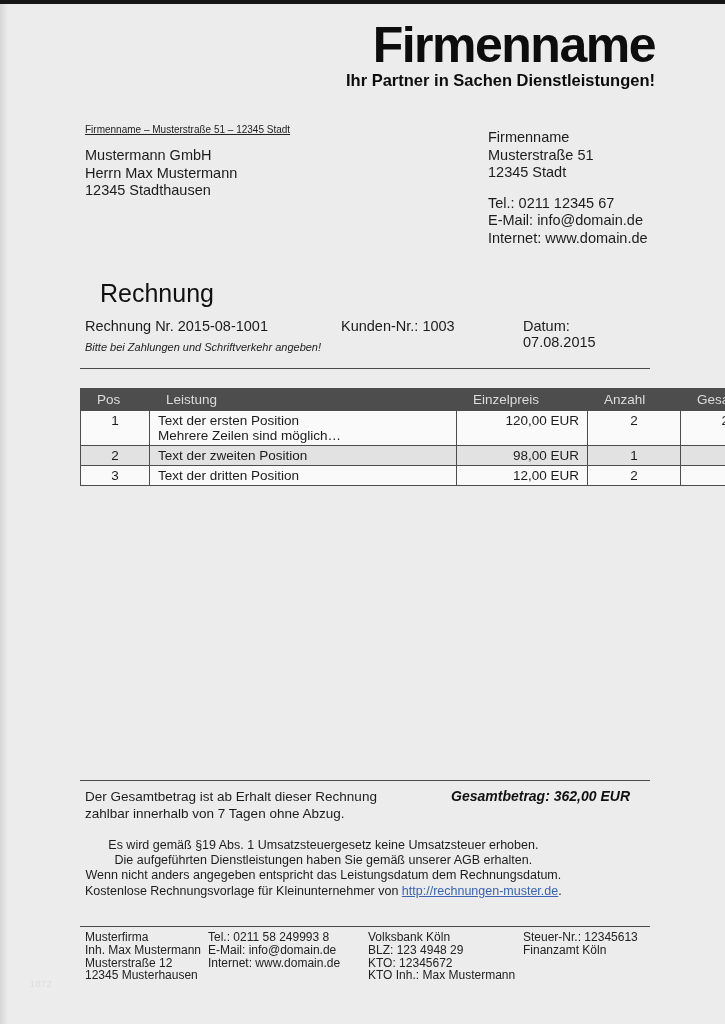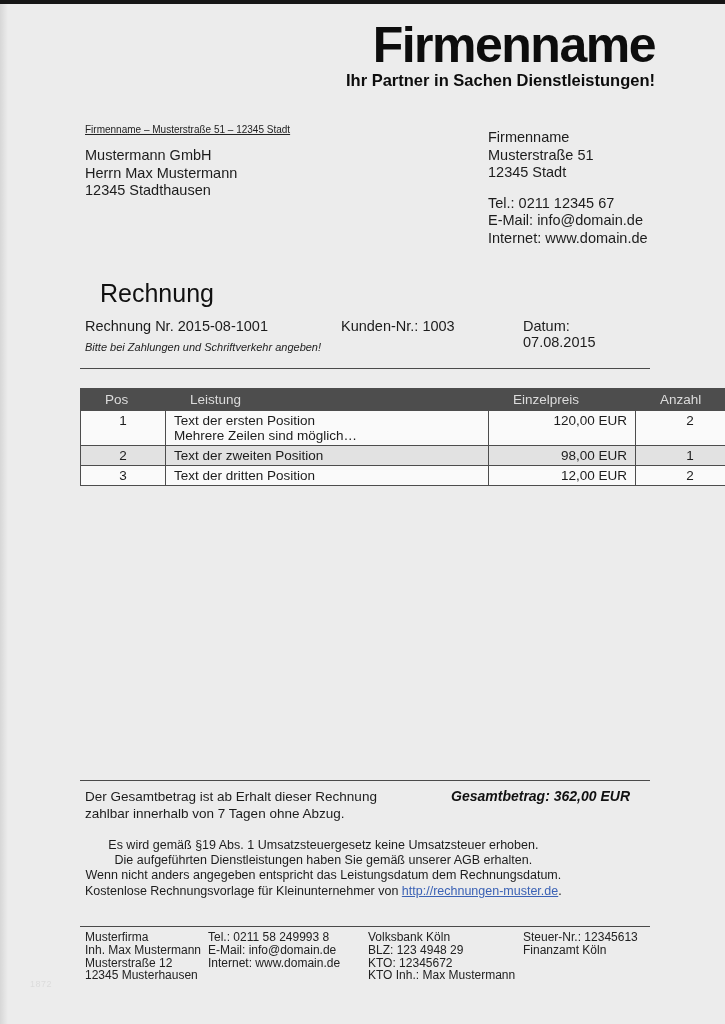--- a/index.html
+++ b/index.html
@@ -42,21 +42,21 @@
   .rule-3{top:926px;border-top-width:1px;}
 
   
   .items-table{
     position:absolute;left:80px;top:388px;width:558px;
     border-collapse:collapse;font-size:13.5px;table-layout:fixed;
   }
   .items-table th,.items-table td{border:1px solid #4d4d4d;vertical-align:top;line-height:15px;}
   .items-table thead th{
     background:#4d4d4d;color:#dcdcdc;font-weight:normal;
-    padding:3px 24px;text-align:left;line-height:15px;
+    padding:3px 16px;text-align:left;line-height:15px;
   }
   .col-pos{width:36px;}
   .col-leistung{width:274px;}
   .col-einzelpreis{width:98px;}
   .col-anzahl{width:60px;}
   .col-gesamtpreis{width:90px;}
   th.col-pos{text-align:center;padding:3px 2px;}
   th.col-einzelpreis,th.col-gesamtpreis{text-align:right;}
   th.col-anzahl{text-align:center;}
   .items-table td{padding:2px 8px;background:#fafafa;}

